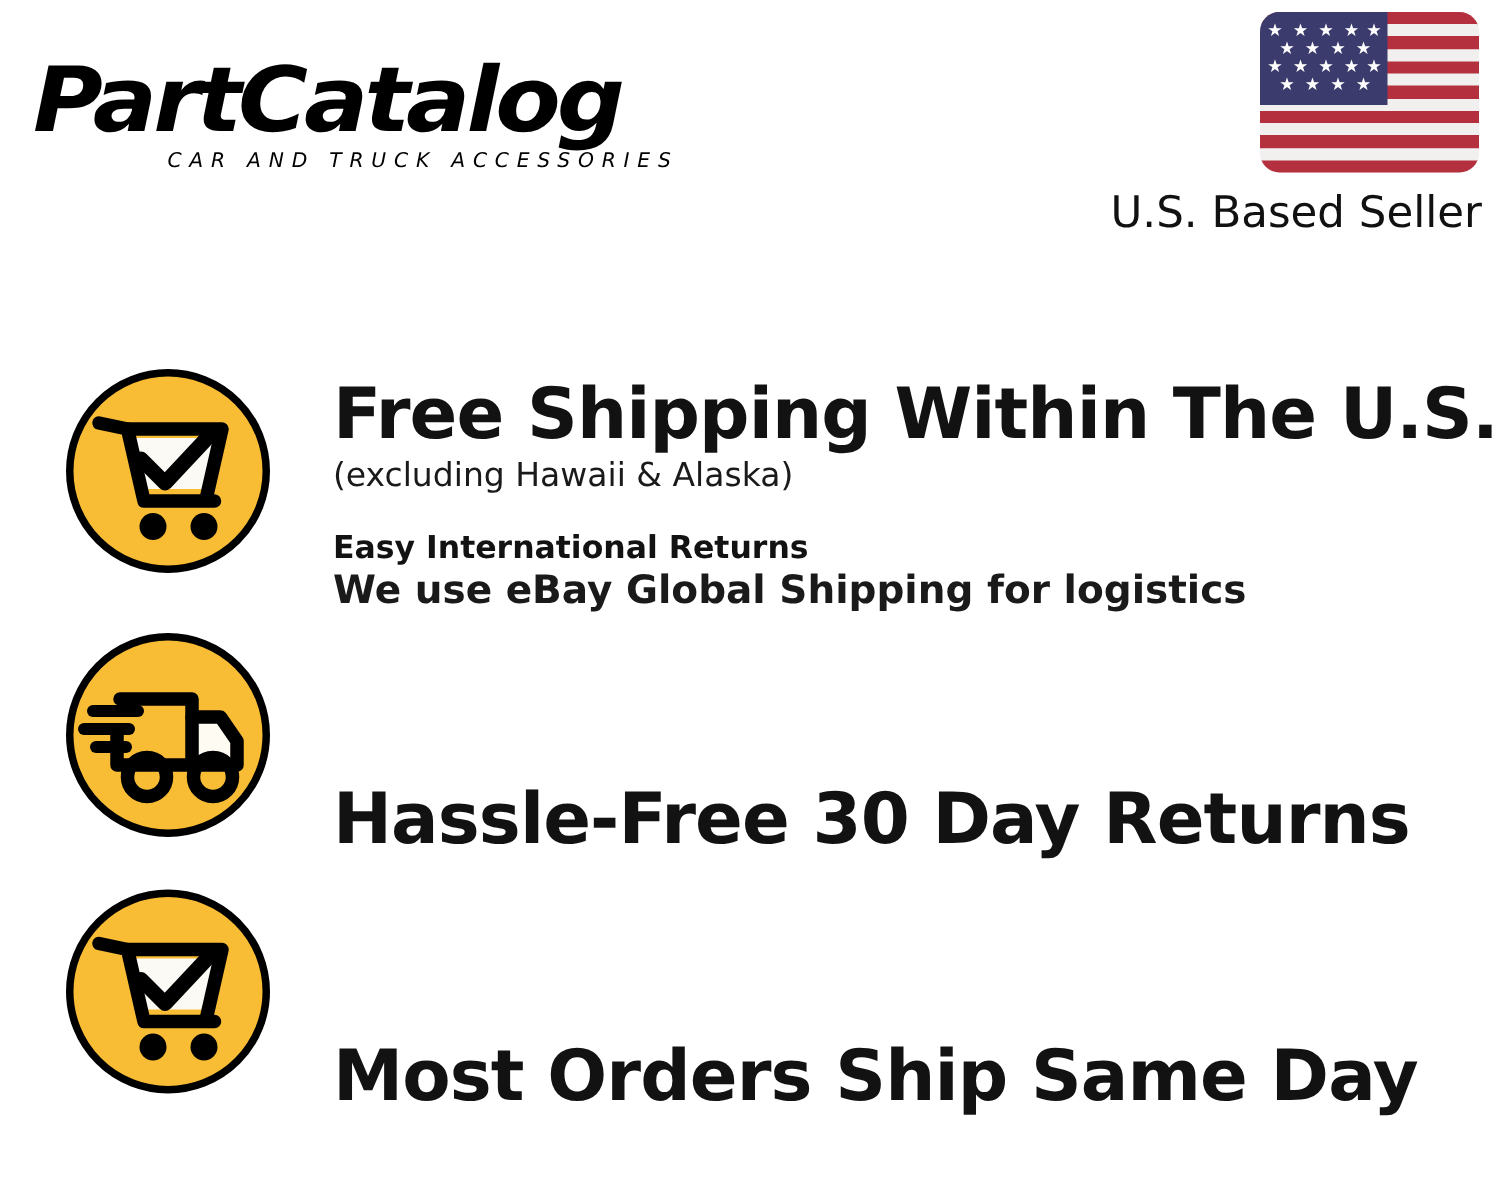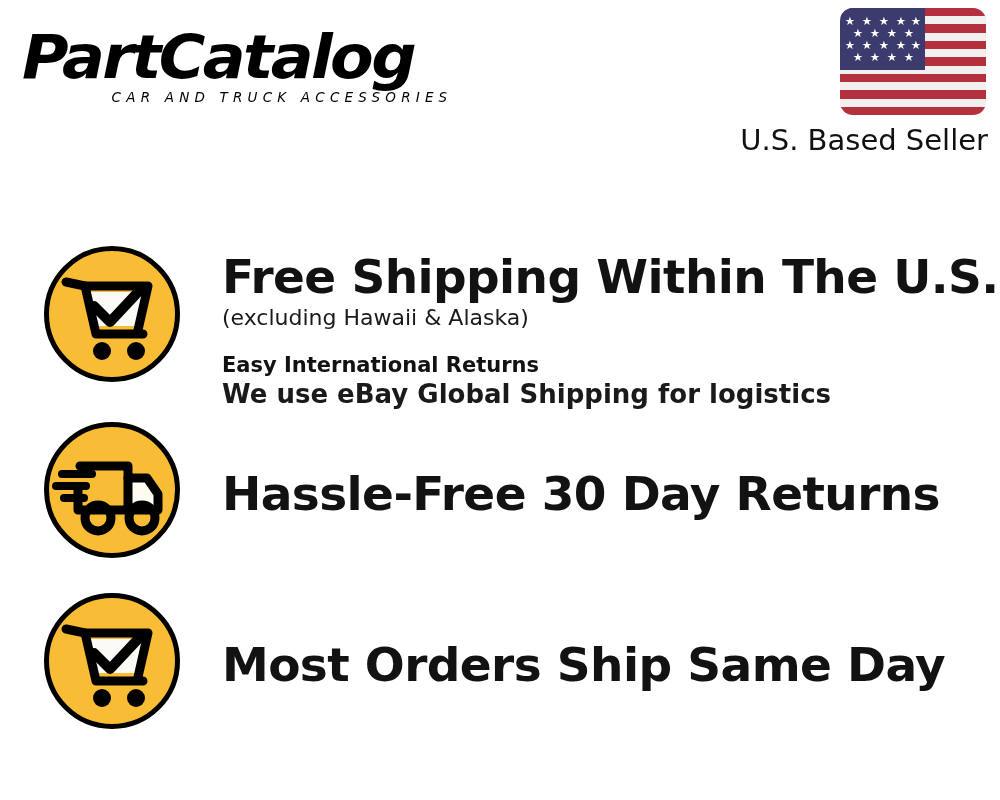--- a/index.html
+++ b/index.html
@@ -20,21 +20,21 @@
   #header {
     position: absolute;
     top: 0; left: 0;
     width: 1000px;
     height: 170px;
   }
 
   #brand-logo {
     position: absolute;
     left: 22px;
-    top: 26px;
+    top: 36px;
     width: 470px;
   }
   #brand-wordmark {
     font-family: "DejaVu Sans", sans-serif;
     font-weight: bold;
     font-style: italic;
     font-size: 60px;
     line-height: 62px;
     letter-spacing: -2.5px;
     color: #000000;
@@ -112,21 +112,21 @@
     position: absolute;
     left: 0;
     top: 190px;
     width: 1000px;
   }
   .feature-row {
     position: absolute;
     left: 0;
     width: 1000px;
     display: flex;
-    align-items: center;
+    align-items: flex-end;
   }
   #feature-row-0 { top: 52px;  height: 152px; align-items: flex-start; }
   #feature-row-1 { top: 228px; height: 152px; }
   #feature-row-2 { top: 399px; height: 152px; }
 
   .feature-icon {
     width: 152px;
     min-width: 152px;
     height: 152px;
     margin-left: 40px;

